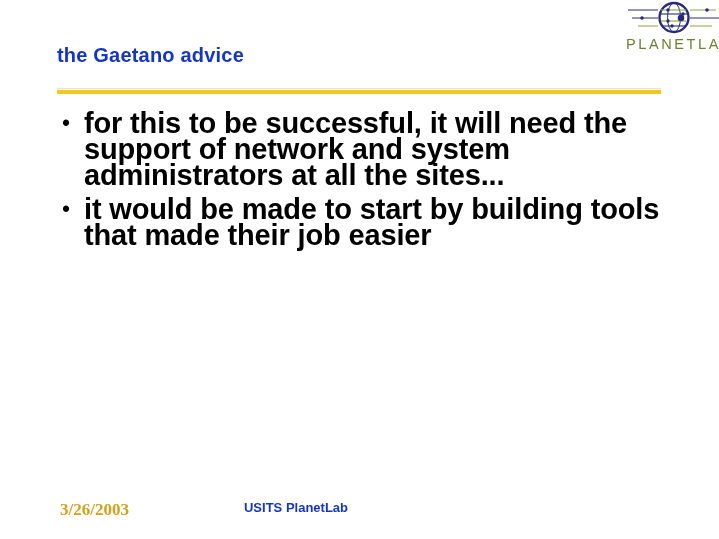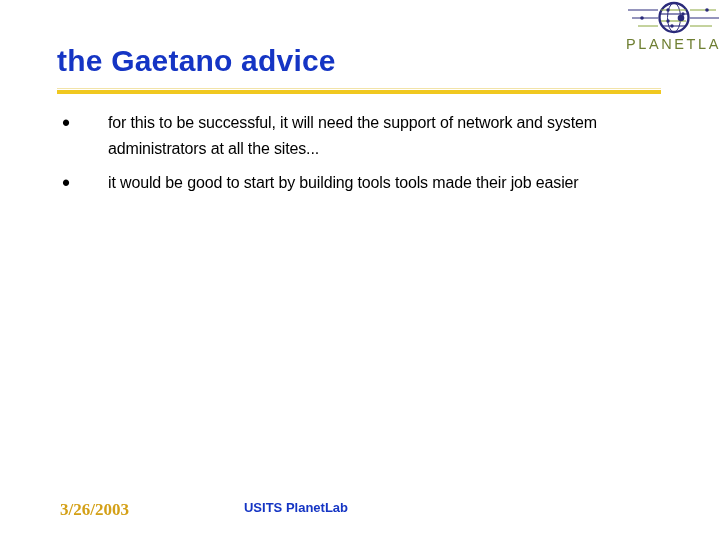--- a/index.html
+++ b/index.html
@@ -48,21 +48,21 @@
     text-align: left;
     padding-left: 6px;
     box-sizing: border-box;
   }
 
   
   #title {
     position: absolute;
     left: 57px;
     top: 44px;
-    font-size: 30px;
+    font-size: 20px;
     font-weight: bold;
     color: #1535c4;
     letter-spacing: 0.2px;
     white-space: nowrap;
   }
 
   
   #title-rule {
     position: absolute;
     left: 57px;
@@ -111,26 +111,25 @@
     flex: 0 0 auto;
     width: 22px;
     font-size: 23px;
     line-height: 26px;
     color: #000000;
     text-align: left;
     font-weight: normal;
   }
   .bullet-text {
     flex: 1 1 auto;
-    font-size: 16px;
+    font-size: 29px;
     line-height: 26px;
-    font-weight: normal;
+    font-weight: bold;
     color: #000000;
     letter-spacing: -0.15px;
-    margin-left: 24px;
   }
 
   
   #footer-date {
     position: absolute;
     left: 60px;
     top: 500px;
     font-family: "Liberation Serif", serif;
     font-size: 17px;
     font-weight: bold;
@@ -195,21 +194,21 @@
 
   <div id="body">
 
     <div class="bullet-row">
       <div class="bullet-marker">•</div>
       <div class="bullet-text">for this to be successful, it will need the support of network and system administrators at all the sites...</div>
     </div>
 
     <div class="bullet-row">
       <div class="bullet-marker">•</div>
-      <div class="bullet-text">it would be good to start by building tools tools made their job easier</div>
+      <div class="bullet-text">it would be made to start by building tools that made their job easier</div>
     </div>
 
   </div>
 
   <div id="footer-date">3/26/2003</div>
   <div id="footer-center">USITS PlanetLab</div>
 
 </div>
 
 </body></html>

